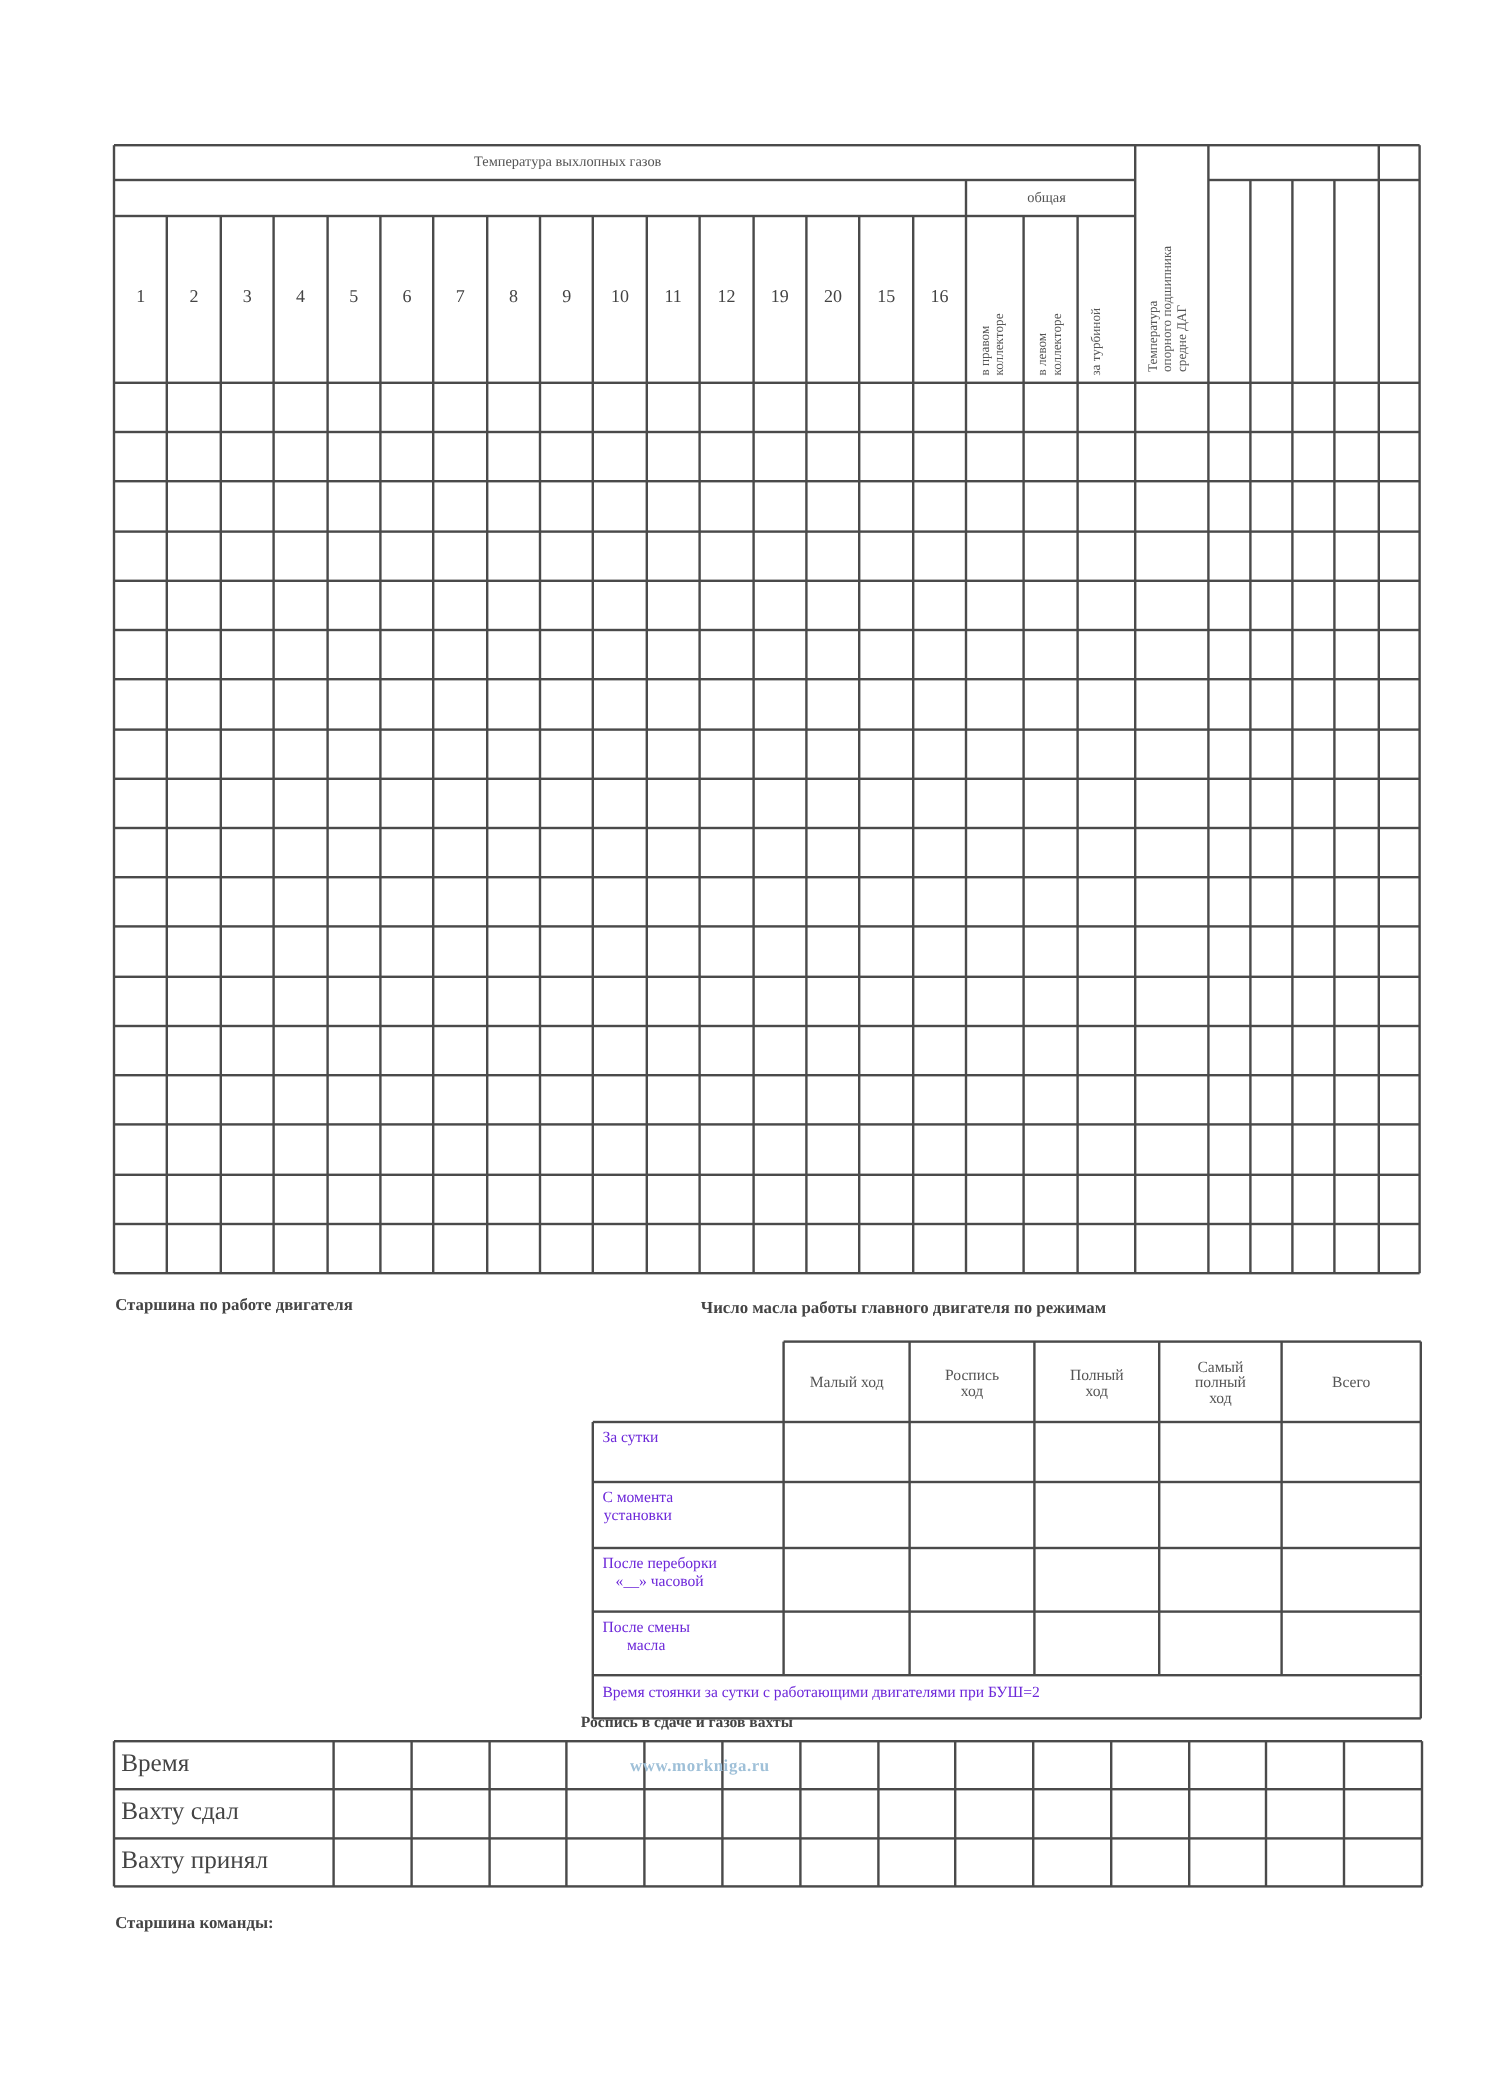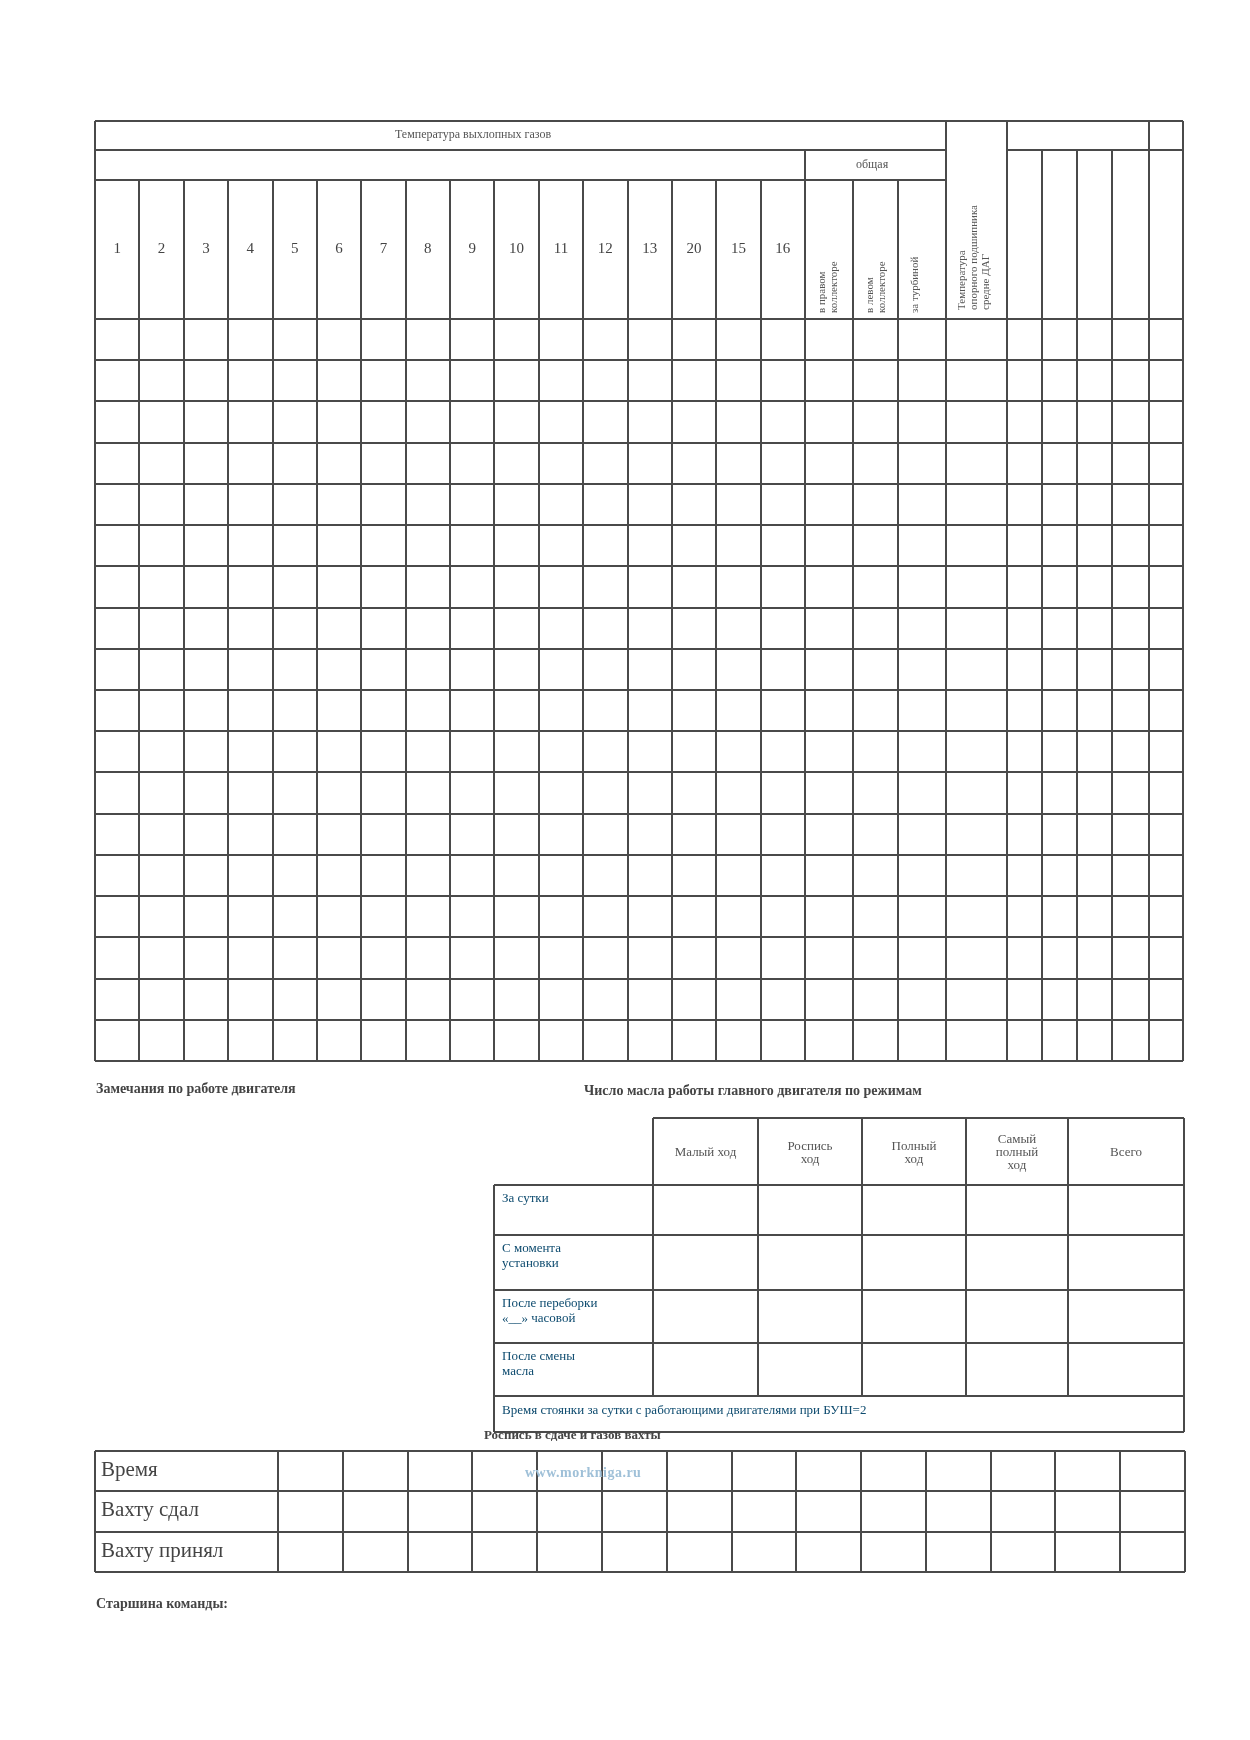--- a/index.html
+++ b/index.html
@@ -5,21 +5,21 @@
   html, body { margin:0; padding:0; background:#ffffff; }
   body { width:1250px; height:1740px; position:relative; overflow:hidden;
          font-family:"Liberation Serif", "DejaVu Serif", serif; color:#3a3a3a; }
   .abs { position:absolute; }
   .ln { position:absolute; background:#4a4a4a; }
   .txt { position:absolute; white-space:nowrap; }
   .vtxt { position:absolute; writing-mode:vertical-rl; transform:rotate(180deg);
           font-size:11px; line-height:12px; color:#555; text-align:left; white-space:pre-line; }
   .hdr-num { position:absolute; font-size:15px; text-align:center; color:#444; }
   .bold { font-weight:bold; }
-  .cell-label { position:absolute; font-size:13px; line-height:15px; color:#0c4a6e; white-space:pre-line; }
+  .cell-label { position:absolute; font-size:13px; line-height:15px; color:#6d28d9; white-space:pre-line;text-align:center; }
   .mode-h { position:absolute; font-size:13px; line-height:13px; color:#555; text-align:center; white-space:pre-line; display:flex; align-items:center; justify-content:center; }
   .sig-label { position:absolute; font-size:21px; color:#444; }
   .watermark { position:absolute; font-size:14px; color:#9fc0d8; font-weight:bold; letter-spacing:0.5px; }
 </style>
 </head>
 <body>
 
 <div id="main-table" class="abs" style="left:0;top:0;width:1250px;height:1070px;">
     <div class="ln" style="left: 95px; top: 120px; width: 1088px; height: 2px;"></div>
     <div class="ln" style="left: 95px; top: 149px; width: 851px; height: 2px;"></div>
@@ -50,21 +50,21 @@
     <div class="hdr-num" style="left: 183.75px; width: 44.375px; top: 240px;">3</div>
     <div class="hdr-num" style="left: 228.125px; width: 44.375px; top: 240px;">4</div>
     <div class="hdr-num" style="left: 272.5px; width: 44.375px; top: 240px;">5</div>
     <div class="hdr-num" style="left: 316.875px; width: 44.375px; top: 240px;">6</div>
     <div class="hdr-num" style="left: 361.25px; width: 44.375px; top: 240px;">7</div>
     <div class="hdr-num" style="left: 405.625px; width: 44.375px; top: 240px;">8</div>
     <div class="hdr-num" style="left: 450px; width: 44.375px; top: 240px;">9</div>
     <div class="hdr-num" style="left: 494.375px; width: 44.375px; top: 240px;">10</div>
     <div class="hdr-num" style="left: 538.75px; width: 44.375px; top: 240px;">11</div>
     <div class="hdr-num" style="left: 583.125px; width: 44.375px; top: 240px;">12</div>
-    <div class="hdr-num" style="left: 627.5px; width: 44.375px; top: 240px;">13</div>
+    <div class="hdr-num" style="left: 627.5px; width: 44.375px; top: 240px;">19</div>
     <div class="hdr-num" style="left: 671.875px; width: 44.375px; top: 240px;">20</div>
     <div class="hdr-num" style="left: 716.25px; width: 44.375px; top: 240px;">15</div>
     <div class="hdr-num" style="left: 760.625px; width: 44.375px; top: 240px;">16</div>
     <div class="txt" style="left: 395px; top: 127px; font-size: 12px; color: rgb(85, 85, 85);">Температура выхлопных газов</div>
     <div class="txt" style="left: 856px; top: 157px; font-size: 12px; color: rgb(85, 85, 85);">общая</div>
     <div class="ln" style="left: 852px; top: 180px; width: 2px; height: 881px;"></div>
     <div class="ln" style="left: 897px; top: 180px; width: 2px; height: 881px;"></div>
     <div class="ln" style="left: 945px; top: 121px; width: 2px; height: 940px;"></div>
     <div class="vtxt" style="left: 815px; top: 205px; height: 108px;">в правом
 коллекторе</div>
@@ -541,21 +541,21 @@
     <div class="abs" style="left: 854px; top: 1020.78px; width: 43px; height: 39.2222px;"></div>
     <div class="abs" style="left: 899px; top: 1020.78px; width: 46px; height: 39.2222px;"></div>
     <div class="abs" style="left: 947px; top: 1020.78px; width: 59px; height: 39.2222px;"></div>
     <div class="abs" style="left: 1008px; top: 1020.78px; width: 33px; height: 39.2222px;"></div>
     <div class="abs" style="left: 1043px; top: 1020.78px; width: 33px; height: 39.2222px;"></div>
     <div class="abs" style="left: 1078px; top: 1020.78px; width: 33px; height: 39.2222px;"></div>
     <div class="abs" style="left: 1113px; top: 1020.78px; width: 35px; height: 39.2222px;"></div>
     <div class="abs" style="left: 1150px; top: 1020.78px; width: 32px; height: 39.2222px;"></div>
   </div>
 
-<div class="txt bold" style="left:96px;top:1081px;font-size:14px;color:#444;">Замечания по работе двигателя</div>
+<div class="txt bold" style="left:96px;top:1081px;font-size:14px;color:#444;">Старшина по работе двигателя</div>
 
 <div class="txt bold" style="left:584px;top:1083px;font-size:14px;color:#444;">Число масла работы главного двигателя по режимам</div>
 <div id="hours-table" class="abs" style="left:0;top:0;width:1250px;height:1430px;">
     <div class="ln" style="left: 653px; top: 1117px; width: 531px; height: 2px;"></div>
     <div class="ln" style="left: 652px; top: 1118px; width: 2px; height: 278px;"></div>
     <div class="ln" style="left: 757px; top: 1118px; width: 2px; height: 278px;"></div>
     <div class="ln" style="left: 861px; top: 1118px; width: 2px; height: 278px;"></div>
     <div class="ln" style="left: 965px; top: 1118px; width: 2px; height: 278px;"></div>
     <div class="ln" style="left: 1067px; top: 1118px; width: 2px; height: 278px;"></div>
     <div class="ln" style="left: 1183px; top: 1118px; width: 2px; height: 278px;"></div>

